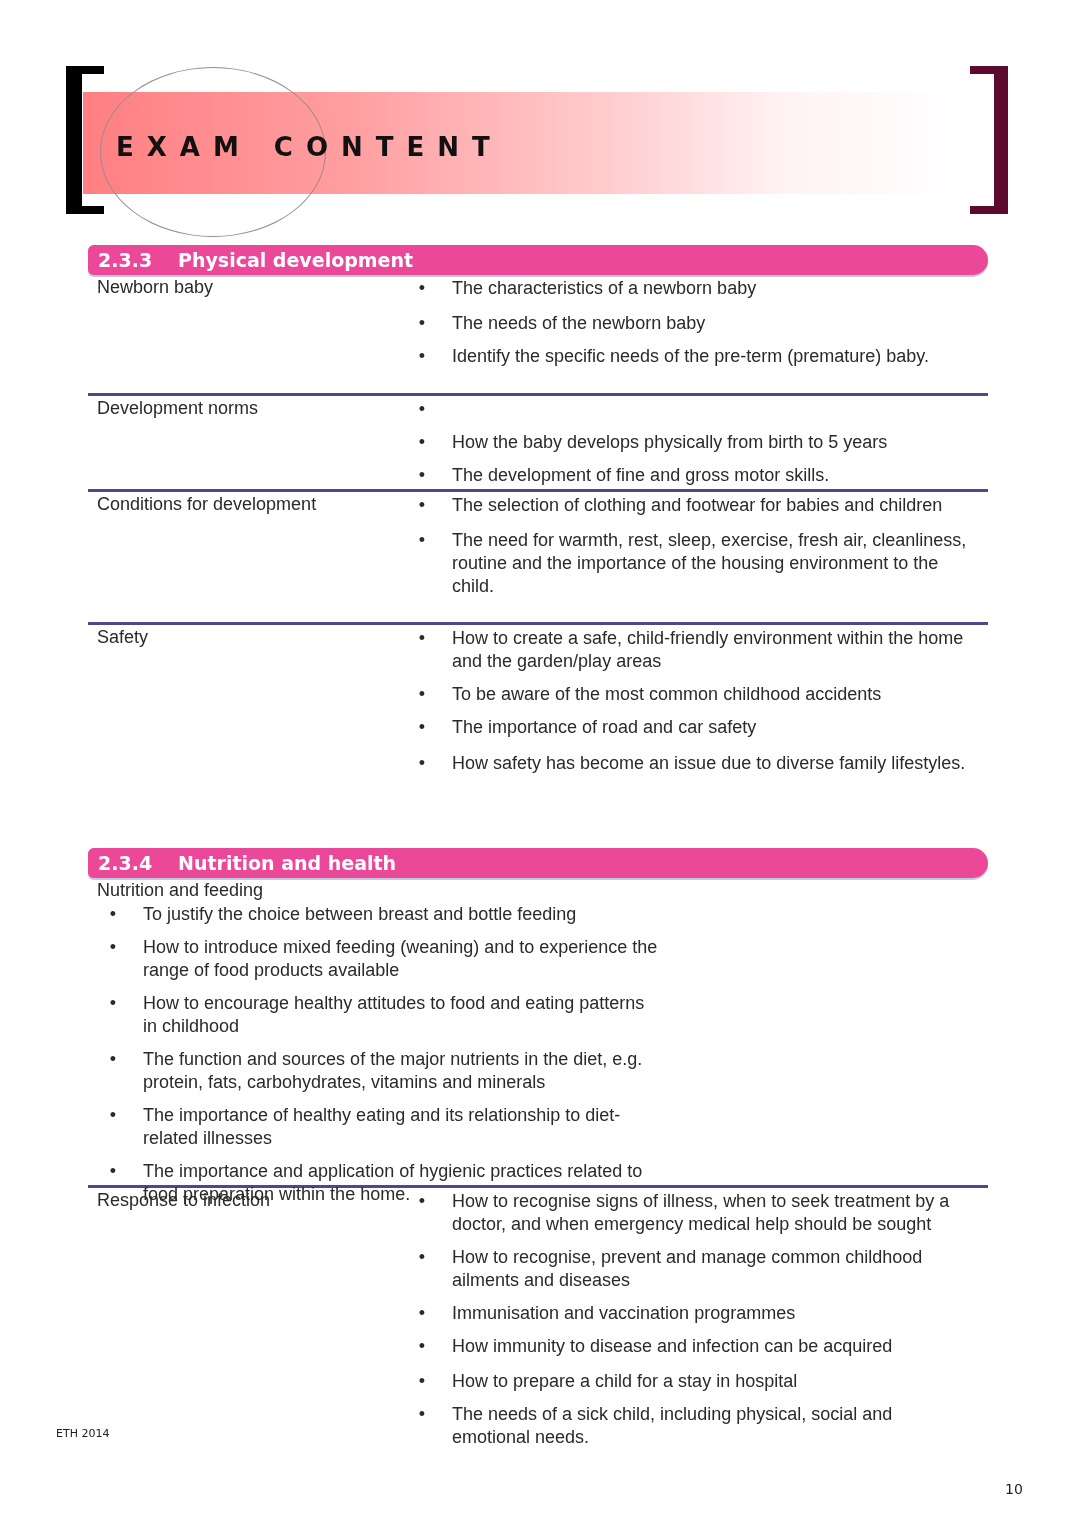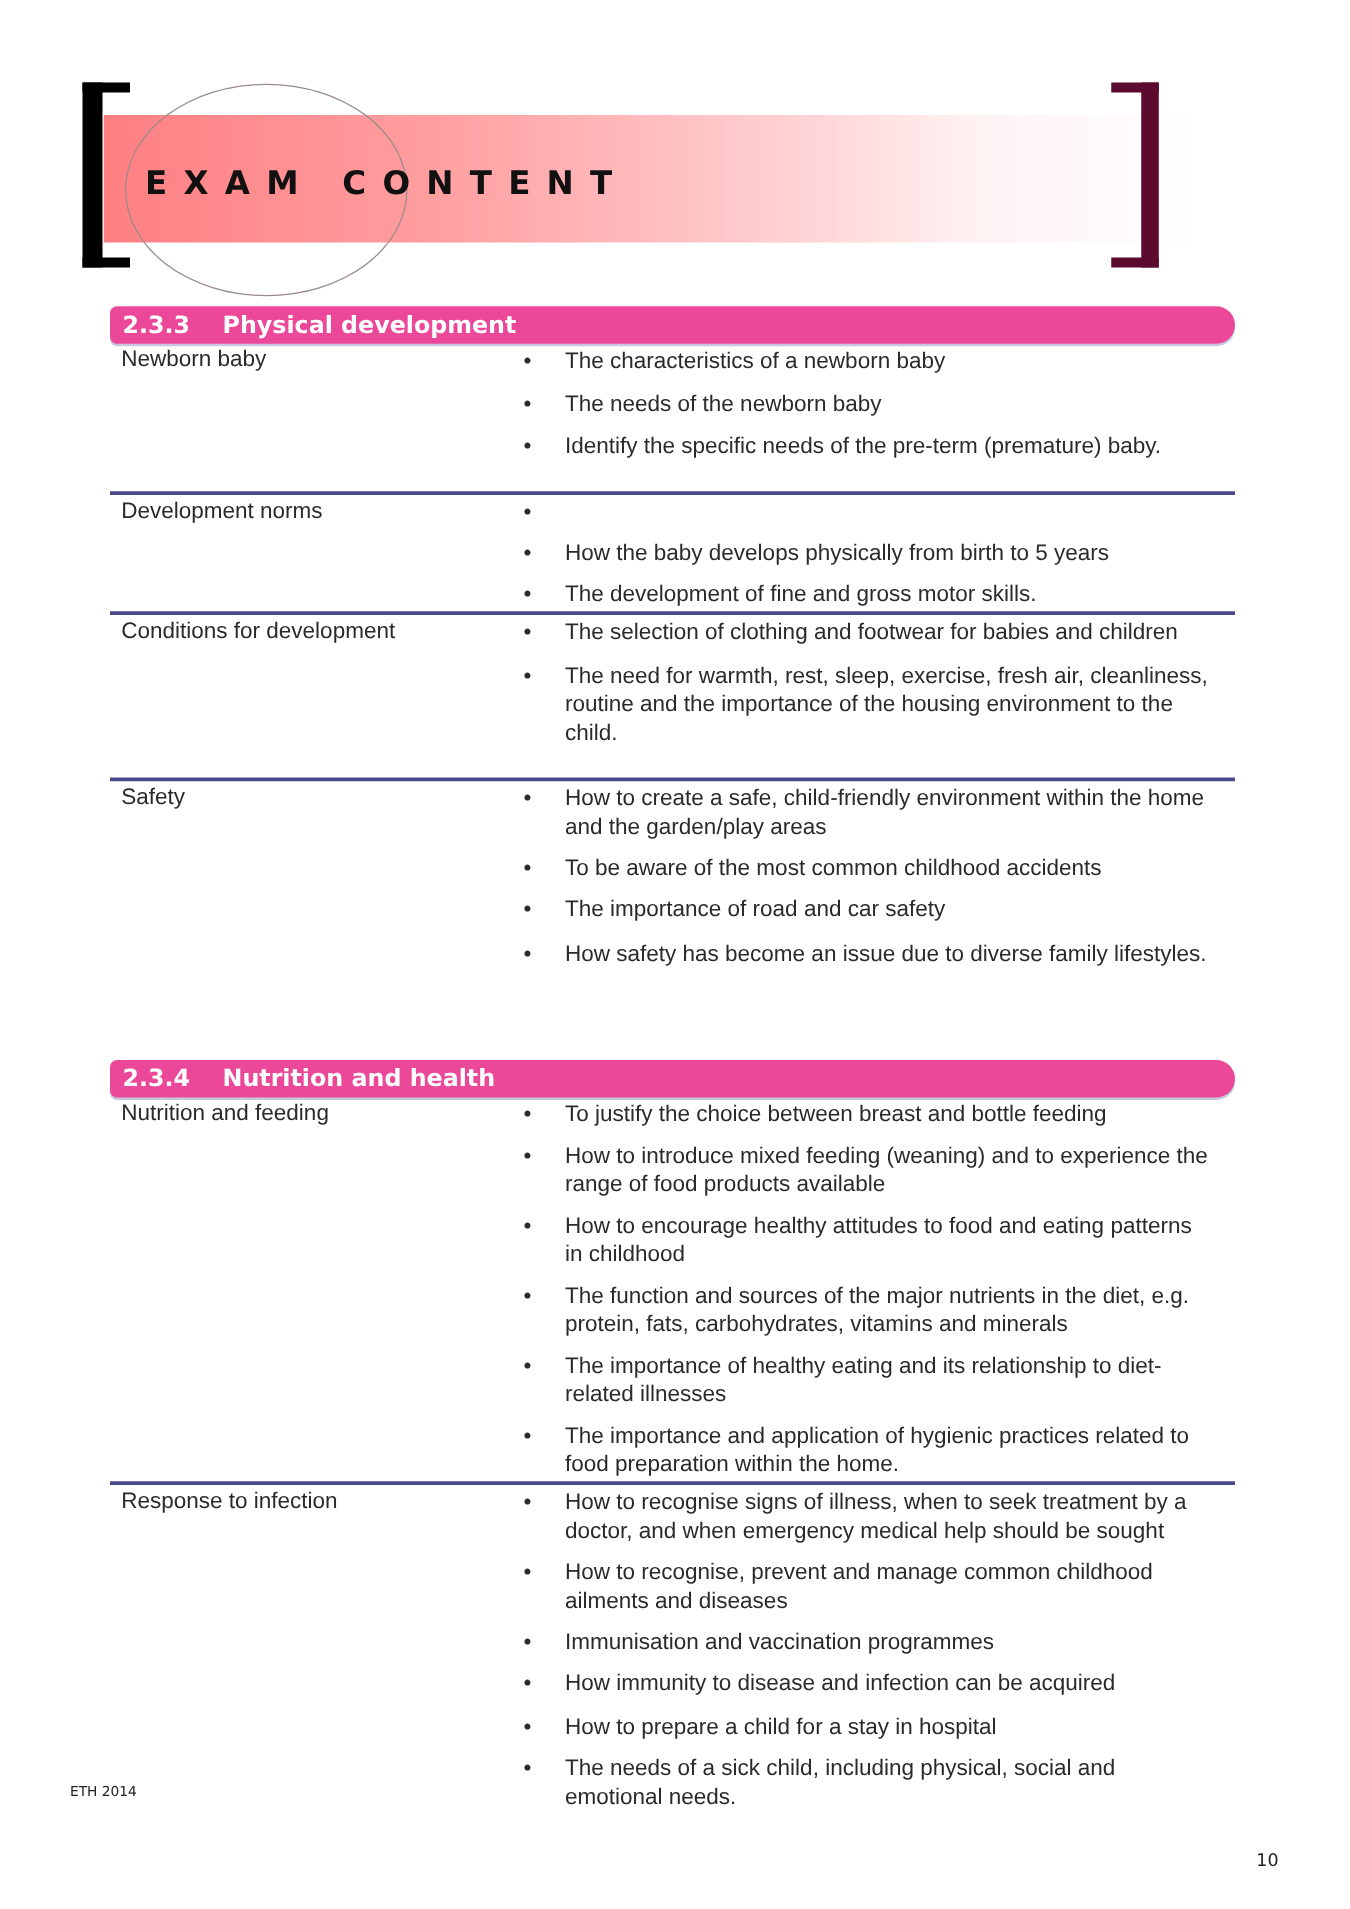--- a/index.html
+++ b/index.html
@@ -1,20 +1,20 @@
 <!DOCTYPE html>
 <html><head>
 <meta charset="utf-8">
 <style>
   html, body { margin: 0; padding: 0; background: #ffffff; }
   body { width: 1080px; height: 1527px; position: relative; overflow: hidden;
          font-family: "Liberation Sans", sans-serif; color: #1a1a1a; }
 
   
-  .banner { position: absolute; left: 66px; top: 66px; width: 861px; height: 150px; }
+  .banner { position: absolute; left: 66px; top: 66px; width: 942px; height: 150px; }
   .bracket-left { position: absolute; left: 0; top: 0; width: 38px; height: 148px;
                   border-left: 16px solid #000; border-top: 8px solid #000; border-bottom: 8px solid #000;
                   box-sizing: border-box; }
   .bracket-right { position: absolute; right: 0; top: 0; width: 38px; height: 148px;
                    border-right: 14px solid #5c0a2e; border-top: 8px solid #5c0a2e; border-bottom: 8px solid #5c0a2e;
                    box-sizing: border-box; }
   .banner-ellipse { position: absolute; left: 34px; top: 1px; width: 224px; height: 168px;
                     border: 1px solid #9a8a8a; border-radius: 50%; }
   .banner-band { position: absolute; left: 17px; top: 26px; width: 880px; height: 102px;
                  background: linear-gradient(to right, #ff7f82 0%, #ff9ea0 30%, #ffd0d2 62%, #fff3f4 80%, #ffffff 100%); }
@@ -128,21 +128,21 @@
     </div>
   </div>
 </div>
 
 <div class="section" style="top:848px;">
   <div class="sec-header">
     <span class="sec-num">2.3.4</span>
     <span class="sec-title">Nutrition and health</span>
   </div>
 
-  <div class="row" style="height:307px;">
+  <div class="row" style="height:307px;flex-direction:column;">
     <div class="topic">Nutrition and feeding</div>
     <div class="bullets">
       <div class="bullet" style="margin-top:2px;">
           <span class="dot">•</span>
           <span class="btxt">To justify the choice between breast and bottle feeding</span>
         </div>
       <div class="bullet" style="margin-top:10px;">
           <span class="dot">•</span>
           <span class="btxt">How to introduce mixed feeding (weaning) and to experience the range of food products available</span>
         </div>

